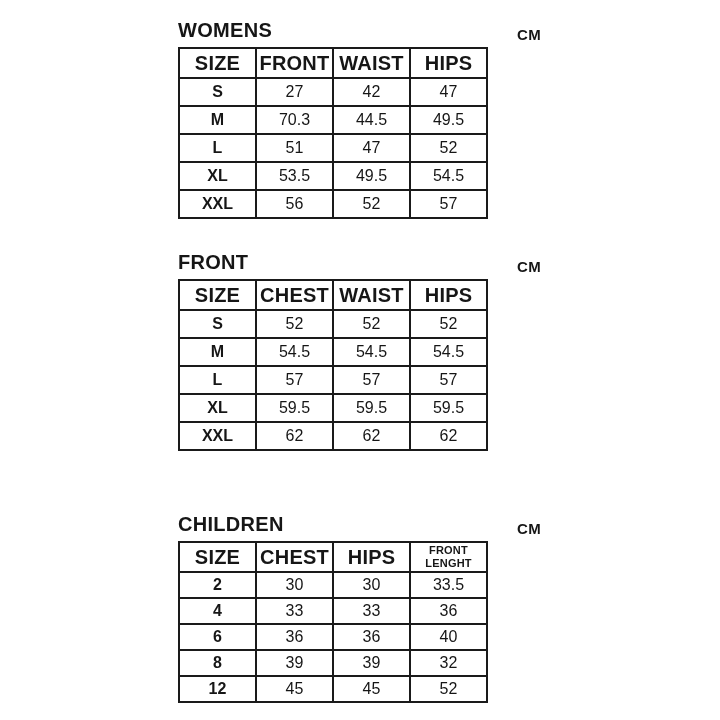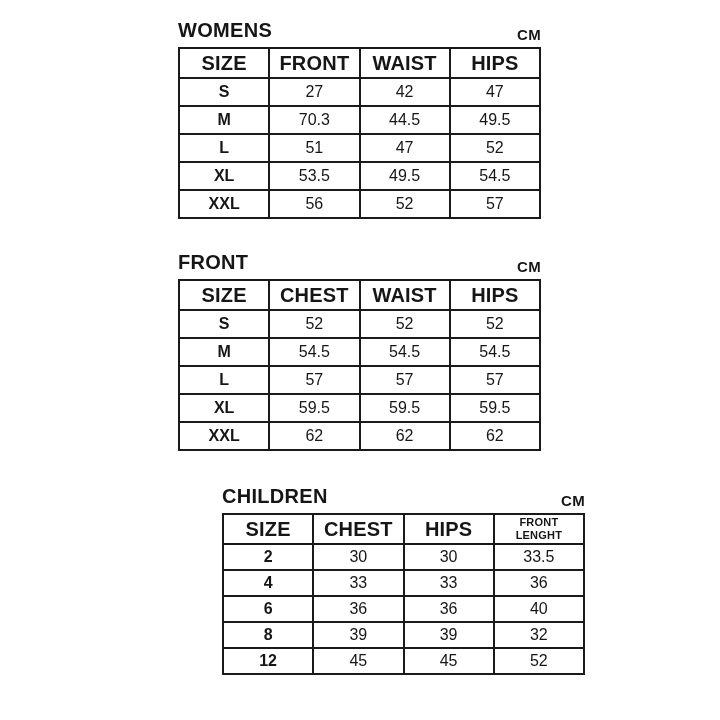--- a/index.html
+++ b/index.html
@@ -2,27 +2,27 @@
 <html><head>
 <meta charset="utf-8">
 <style>
   html,body { margin:0; padding:0; background:#ffffff; }
   body { width:720px; height:720px; font-family:"Liberation Sans",sans-serif; color:#161616; }
   .sheet { position:relative; width:720px; height:720px; background:#ffffff; overflow:hidden;border-radius:11px; }
 
   .size-section { position:absolute; left:178px; width:363px; }
   .section-womens   { top:12px; }
   .section-mens     { top:244px; }
-  .section-children { top:478px;margin-left:44px; }
+  .section-children { top:506px; }
 
   .section-head { display:flex; justify-content:space-between; align-items:flex-end; height:28px; margin-bottom:7px; }
   .section-title { margin:0; font-size:20px; font-weight:bold; line-height:1; letter-spacing:0.3px; }
   .unit-label { font-size:15px; font-weight:bold; line-height:1; position:relative; top:2px; letter-spacing:0.3px; }
 
-  table.size-table { border-collapse:collapse; table-layout:fixed; width:363px; background:#ffffff;padding-left:18px; }
+  table.size-table { border-collapse:collapse; table-layout:fixed; width:310px; background:#ffffff;padding-left:18px; }
   .size-table th, .size-table td { border:2px solid #1a1a1a; text-align:center; vertical-align:middle; padding:0; overflow:hidden; }
   .size-table th { height:28px; font-size:20px; font-weight:bold; letter-spacing:0.2px; }
   .size-table td { height:26px; font-size:16px; font-weight:normal; }
   .size-table td.size-col { font-weight:bold; }
   .section-children .size-table td { height:24px; }
   .size-table th.th-small { font-size:11px; line-height:1.15; letter-spacing:0.2px; }
 </style>
 </head>
 <body>
 

